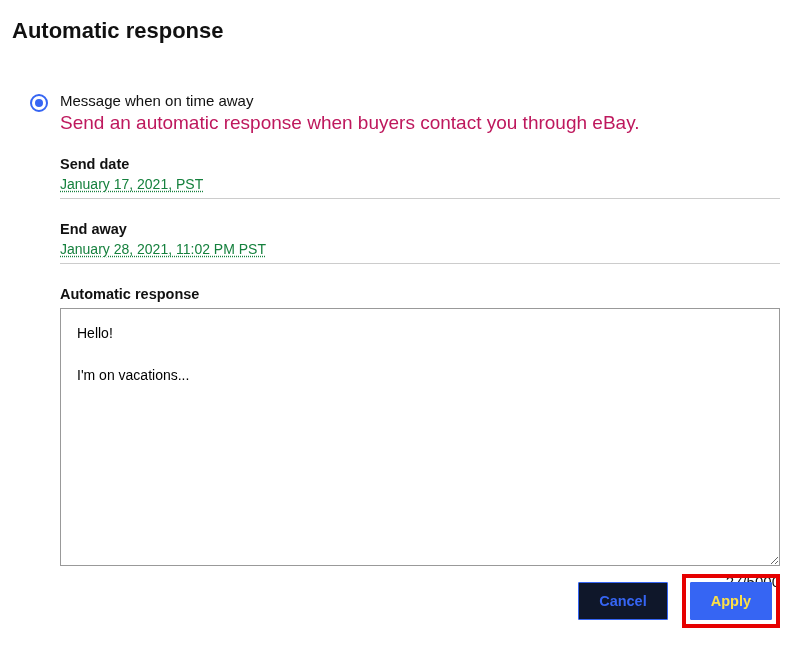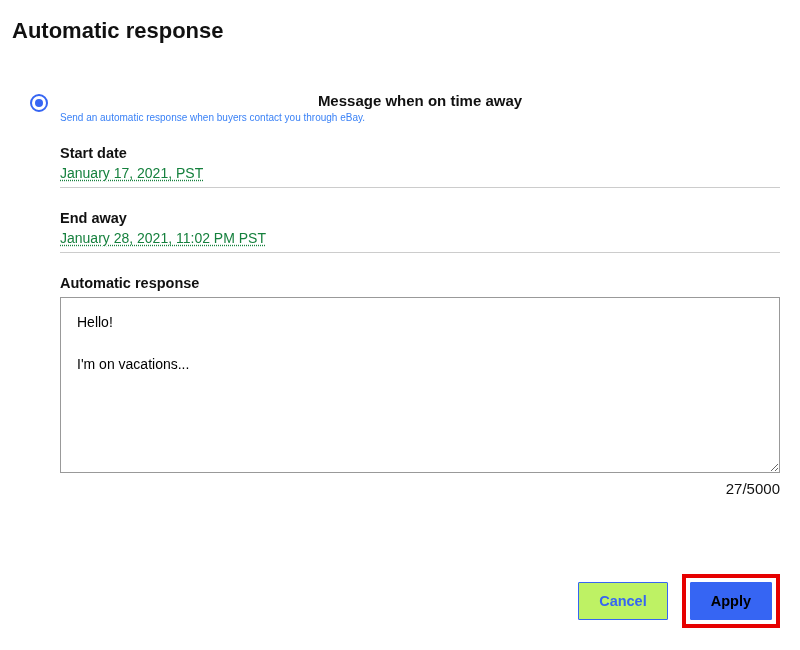--- a/index.html
+++ b/index.html
@@ -44,27 +44,26 @@
     .radio-inner {
       width: 8px;
       height: 8px;
       border-radius: 50%;
       background: #3665f3;
     }
     .option-body {
       flex: 1;
     }
     .option-title {
-      font-weight: bold;
+      font-weight: normal;
       font-size: 15px;
-      text-align: center;
     }
     .option-desc {
-      color: #3b82f6;
-      font-size: 10px;
+      color: #be185d;
+      font-size: 19px;
       margin-top: 3px;
     }
     .field-block {
       margin-top: 22px;
     }
     .field-label {
       font-weight: bold;
       font-size: 14.5px;
       margin-bottom: 4px;
     }
@@ -77,21 +76,21 @@
       padding-bottom: 6px;
       border-bottom: 1px solid #ccc;
       cursor: pointer;
       width: 100%;
     }
     .textarea-wrap {
       margin-top: 6px;
     }
     textarea {
       width: 100%;
-      height: 176px;
+      height: 258px;
       border: 1px solid #999;
       padding: 14px 16px;
       font-family: Arial, Helvetica, sans-serif;
       font-size: 14px;
       resize: both;
       line-height: 1.5;
     }
     .char-count {
       text-align: right;
       font-size: 15px;
@@ -108,27 +107,27 @@
     }
     .btn {
       font-size: 14.5px;
       font-weight: bold;
       padding: 10px 20px;
       border-radius: 1px;
       cursor: pointer;
       font-family: Arial, Helvetica, sans-serif;
     }
     .btn-cancel {
-      background: #bef264;
+      background: #0f172a;
       color: #3665f3;
       border: 1px solid #3665f3;
     }
     .btn-apply {
       background: #3665f3;
-      color: #000000;
+      color: #fde047;
       border: 1px solid #3665f3;
     }
     .highlight-box {
       border: 4px solid #e60000;
       padding: 4px;
       display: inline-flex;
     }
   </style>
 </head>
 <body>
@@ -137,21 +136,21 @@
 
 <div class="option-row">
   <div class="radio-outer">
     <div class="radio-inner"></div>
   </div>
   <div class="option-body">
     <div class="option-title">Message when on time away</div>
     <div class="option-desc">Send an automatic response when buyers contact you through eBay.</div>
 
     <div class="field-block">
-      <div class="field-label">Start date</div>
+      <div class="field-label">Send date</div>
       <a class="date-link">January 17, 2021, PST</a>
     </div>
 
     <div class="field-block">
       <div class="field-label">End away</div>
       <a class="date-link">January 28, 2021, 11:02 PM PST</a>
     </div>
 
     <div class="field-block">
       <div class="field-label">Automatic response</div>

